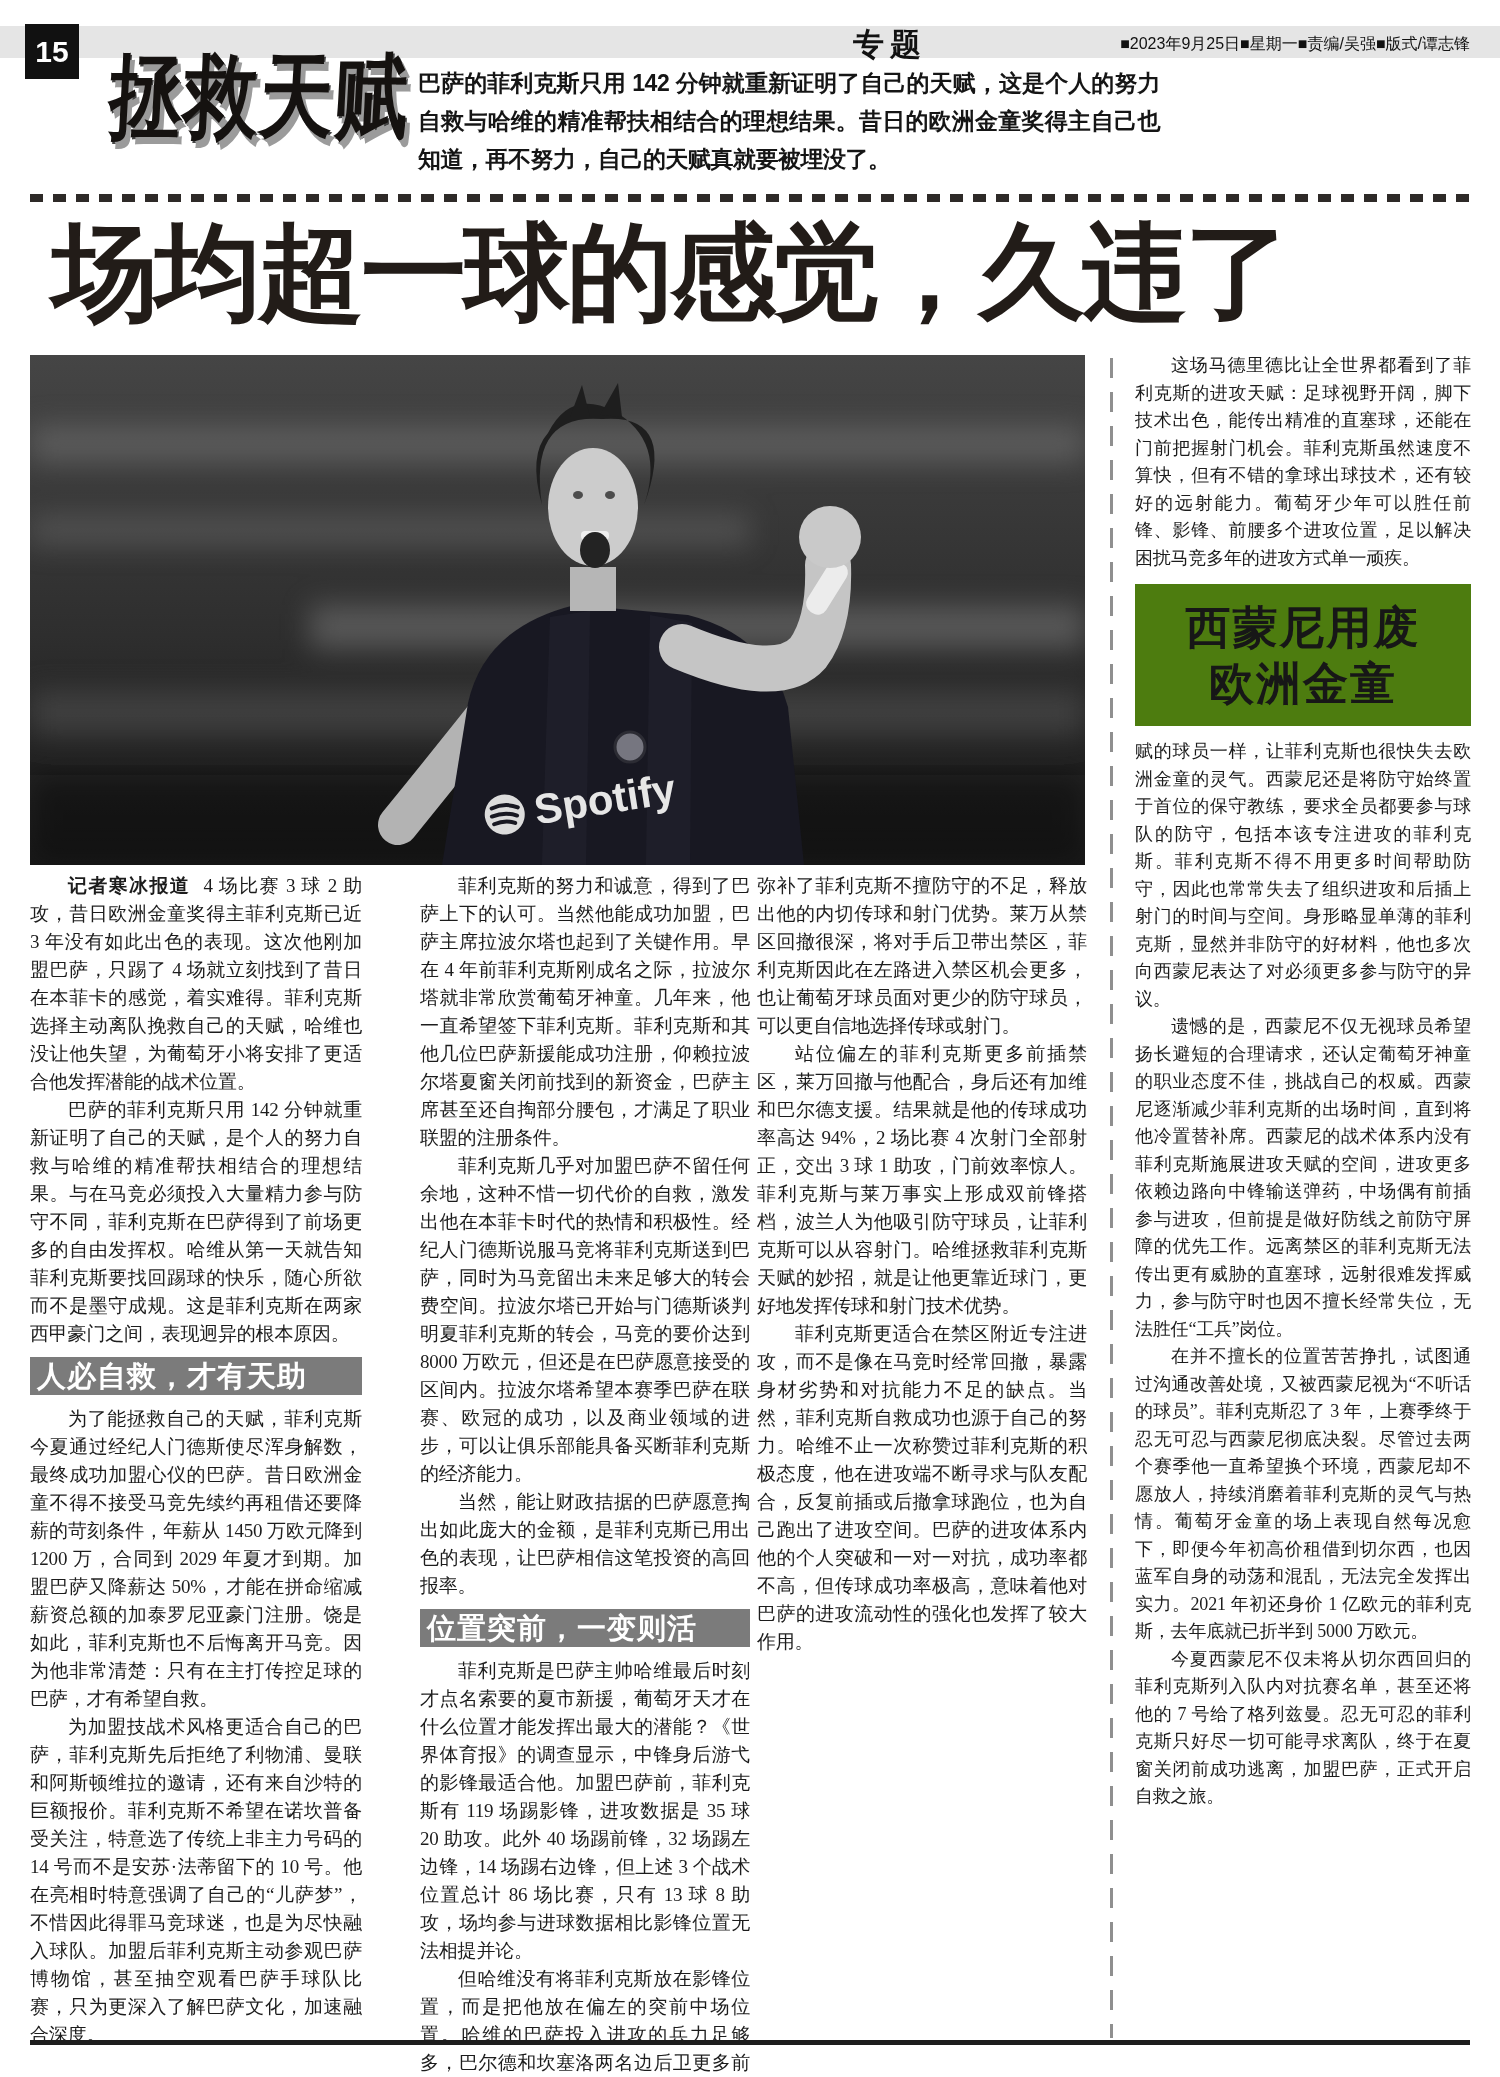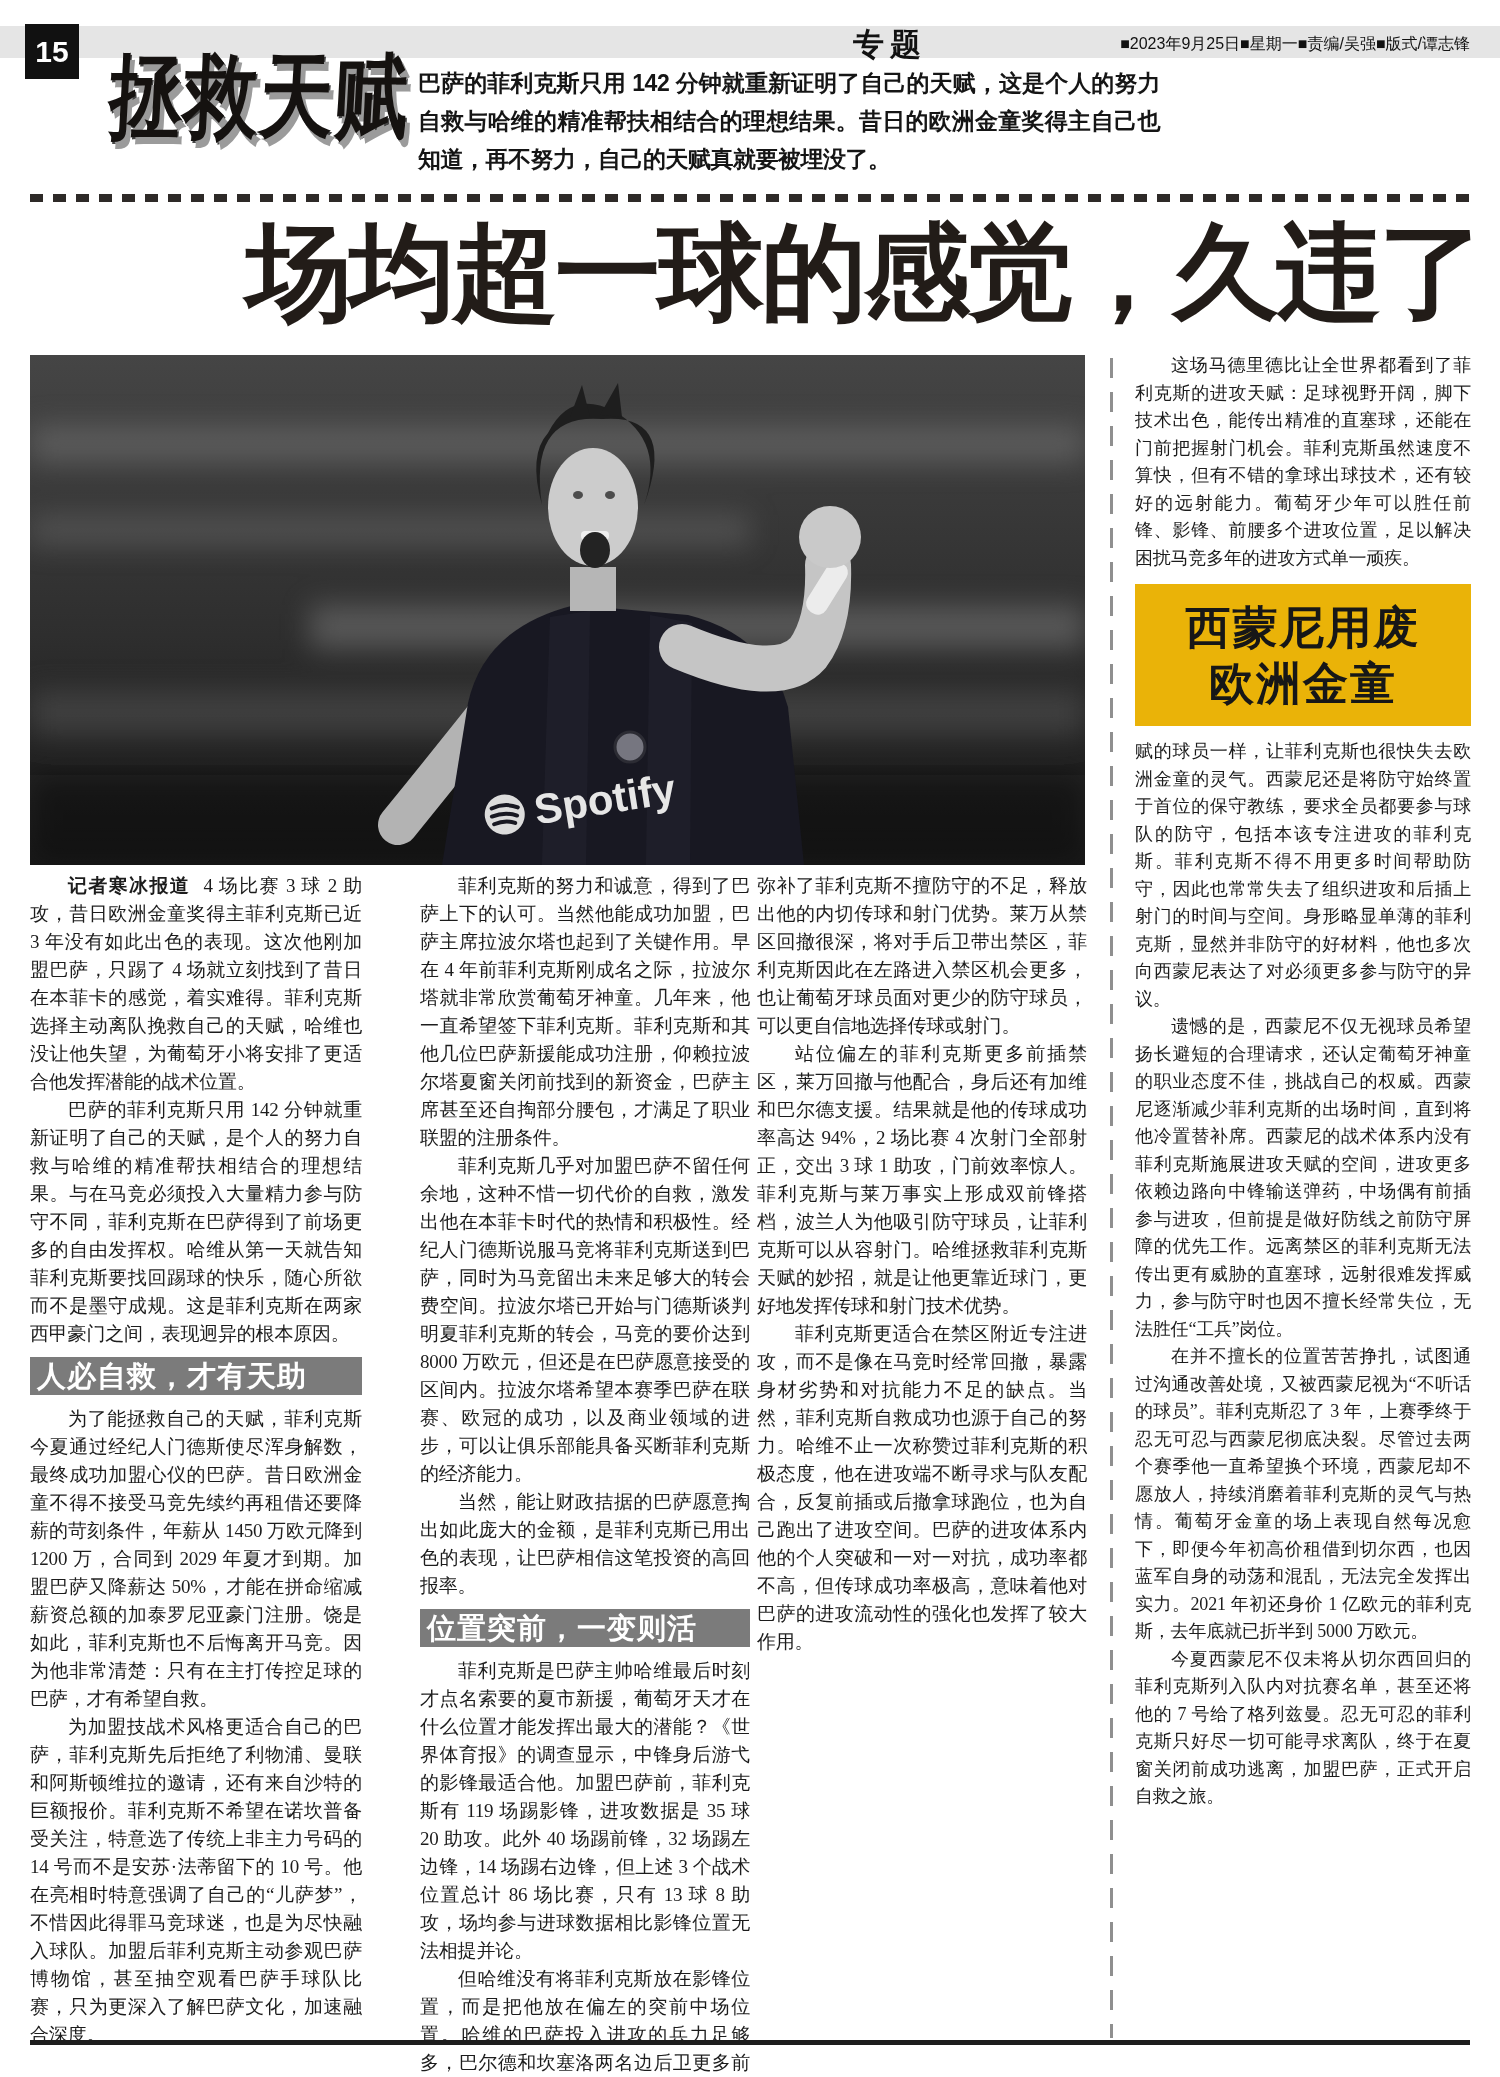--- a/index.html
+++ b/index.html
@@ -20,42 +20,42 @@
                 transform:scaleX(.80) skewX(-4deg);transform-origin:left top;
                 text-shadow:6px 7px 0 #9b9b9b,2px 2px 0 #444;}
   .kicker-intro{position:absolute;left:418px;top:64px;width:742px;
                 font-family:"Liberation Sans",sans-serif;font-weight:600;font-size:23px;
                 line-height:38px;letter-spacing:-.5px;text-align:justify;color:#151515;}
   .dash-hr{position:absolute;left:30px;top:194px;width:1440px;height:8px;
            background:repeating-linear-gradient(90deg,#2e2a28 0 13px,transparent 13px 23px);}
   
   .headline{position:absolute;left:52px;top:202px;width:1430px;white-space:nowrap;
             font-weight:900;font-size:106px;letter-spacing:-3px;color:#221c18;
-            font-family:"Liberation Serif","DejaVu Serif",serif;text-align:right;}
+            font-family:"Liberation Serif","DejaVu Serif",serif;}
   
   .photo{position:absolute;left:30px;top:355px;width:1055px;height:510px;overflow:hidden;background:#222;}
   .photo svg{display:block;width:100%;height:100%;}
   
   .vdash{position:absolute;left:1110px;top:358px;width:3px;height:1680px;
          background:repeating-linear-gradient(180deg,#8f8f8f 0 20px,transparent 20px 34px);}
   
   .bodycol{position:absolute;top:872px;font-size:19px;line-height:28px;letter-spacing:-.2px;
            text-align:justify;color:#1c1c1c;}
   .col-1{left:30px;width:332px;}
   .col-2{left:420px;width:330px;}
   .col-3{left:757px;width:330px;}
   .col-right{position:absolute;left:1135px;top:352px;width:336px;font-size:18px;line-height:27.5px;
              letter-spacing:-.2px;text-align:justify;color:#1c1c1c;}
   .bodycol p,.col-right p{margin:0;text-indent:2em;}
   p.noindent{text-indent:0;}
   .lead{font-family:"Liberation Sans",sans-serif;font-weight:bold;margin-right:.7em;}
   .subbar{height:38px;margin:9px 0 10px 0;background:#7b7b7b;color:#fff;
           font-family:"Liberation Sans",sans-serif;font-weight:bold;font-size:29px;
           line-height:38px;padding-left:7px;letter-spacing:1px;text-indent:0;}
-  .boxhead{margin:12px 0;background:#eab308;text-align:center;padding:16px 0 14px 0;
+  .boxhead{margin:12px 0;background:#4d7c0f;text-align:center;padding:16px 0 14px 0;
            font-family:Liberation Sans, sans-serif;font-weight:900;font-size:45px;
            line-height:56px;color:#171717;letter-spacing:2px;}
   .bottom-rule{position:absolute;left:30px;top:2040px;width:1440px;height:5px;background:#1d1d1d;}
 </style>
 </head>
 <body>
 
 <div class="page">
 
   <div class="topbar"></div>

